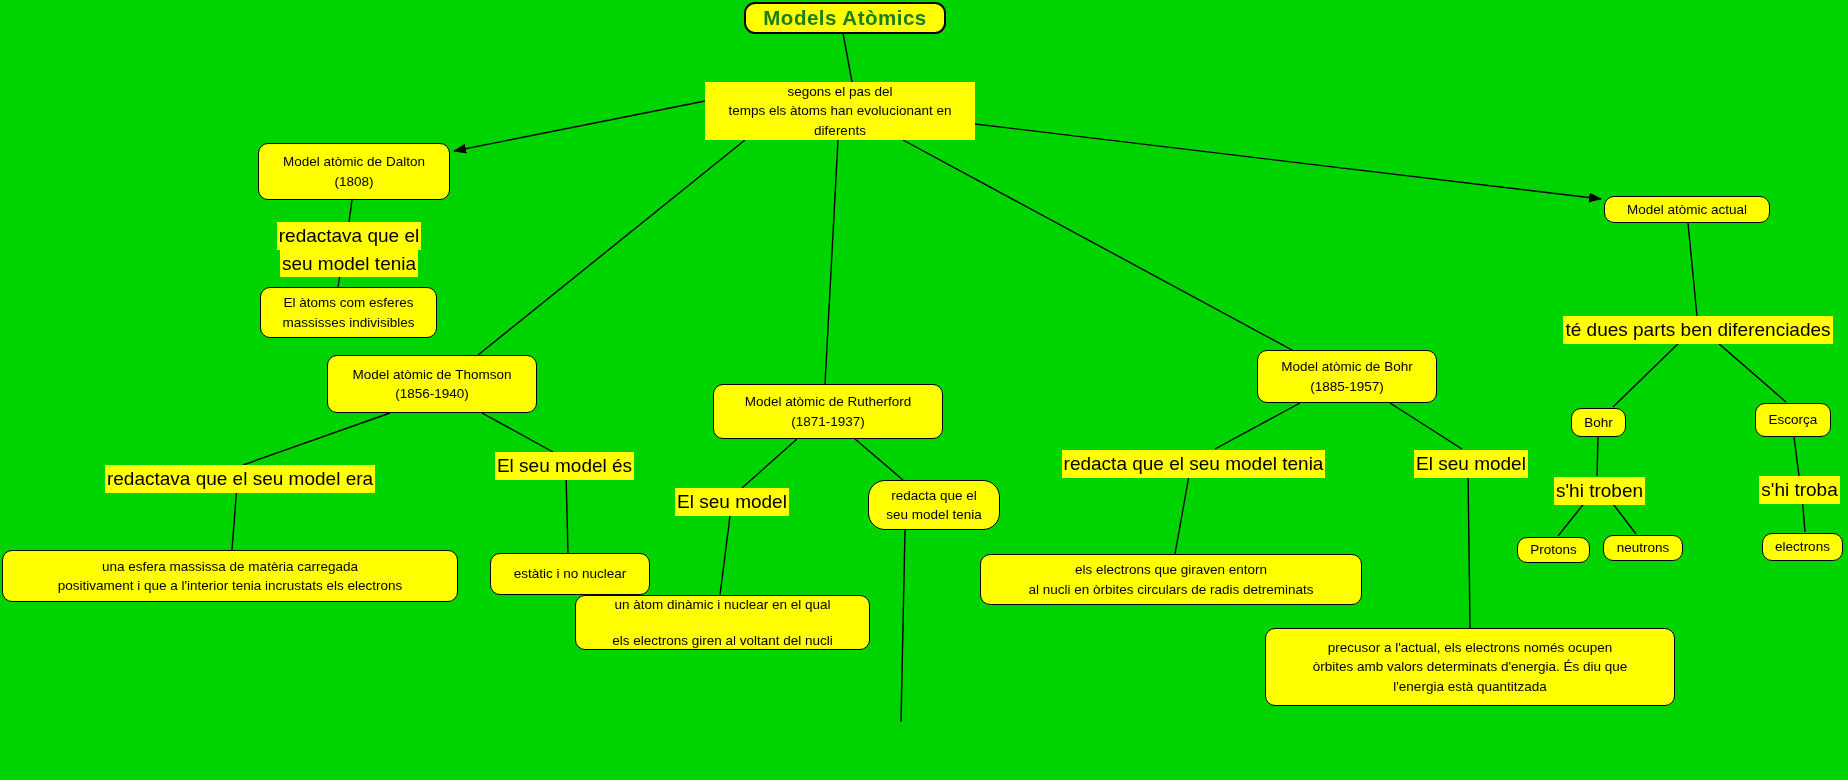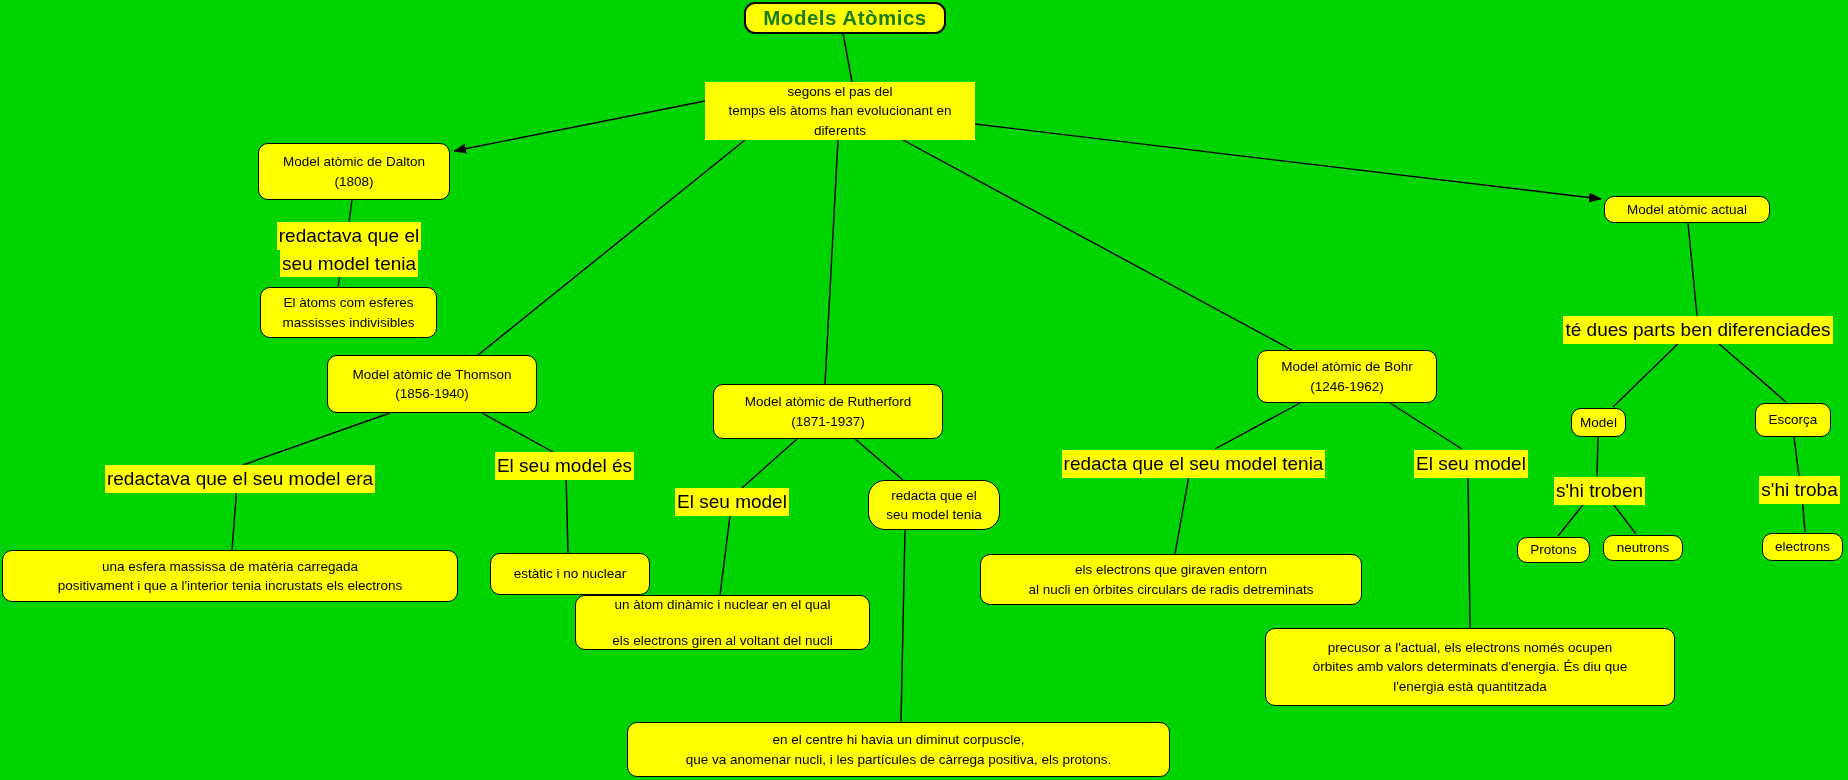--- a/index.html
+++ b/index.html
@@ -116,27 +116,23 @@
       <span>El seu model</span>
     </div>
     <div class="cnode box-node" style="left: 868px; top: 480px; width: 132px; height: 50px; border-radius: 17px;">
       <span>redacta que el</span>
       <span>seu model tenia</span>
     </div>
     <div class="cnode box-node" style="left: 575px; top: 595px; width: 295px; height: 55px; gap: 16px;">
       <span>un àtom dinàmic i nuclear en el qual</span>
       <span>els electrons giren al voltant del nucli</span>
     </div>
-    <div class="cnode box-node" style="left: 627px; top: 722px; width: 543px; height: 55px;">
-      <span>en el centre hi havia un diminut corpuscle,</span>
-      <span>que va anomenar nucli, i les partícules de càrrega positiva, els protons.</span>
-    </div>
     <div class="cnode box-node" style="left: 1257px; top: 350px; width: 180px; height: 53px;">
       <span>Model atòmic de Bohr</span>
-      <span>(1246-1962)</span>
+      <span>(1885-1957)</span>
     </div>
     <div class="clabel" style="left: 1080px; top: 450px; width: 227px;">
       <span>redacta que el seu model tenia</span>
     </div>
     <div class="clabel" style="left: 1424px; top: 450px; width: 94px;">
       <span>El seu model</span>
     </div>
     <div class="cnode box-node" style="left: 980px; top: 554px; width: 382px; height: 51px;">
       <span>els electrons  que giraven entorn</span>
       <span>al nucli en òrbites circulars de radis detreminats</span>
@@ -146,21 +142,21 @@
       <span>òrbites amb valors determinats d'energia. És diu que</span>
       <span>l'energia està quantitzada</span>
     </div>
     <div class="cnode box-node" style="left: 1604px; top: 196px; width: 166px; height: 27px;">
       <span>Model atòmic actual</span>
     </div>
     <div class="clabel" style="left: 1579px; top: 316px; width: 238px;">
       <span>té dues parts ben diferenciades</span>
     </div>
     <div class="cnode box-node" style="left: 1571px; top: 408px; width: 55px; height: 29px;">
-      <span>Model</span>
+      <span>Bohr</span>
     </div>
     <div class="cnode box-node" style="left: 1755px; top: 403px; width: 76px; height: 34px;">
       <span>Escorça</span>
     </div>
     <div class="clabel" style="left: 1557px; top: 477px; width: 85px;">
       <span>s'hi troben</span>
     </div>
     <div class="clabel" style="left: 1762px; top: 476px; width: 75px;">
       <span>s'hi troba</span>
     </div>

